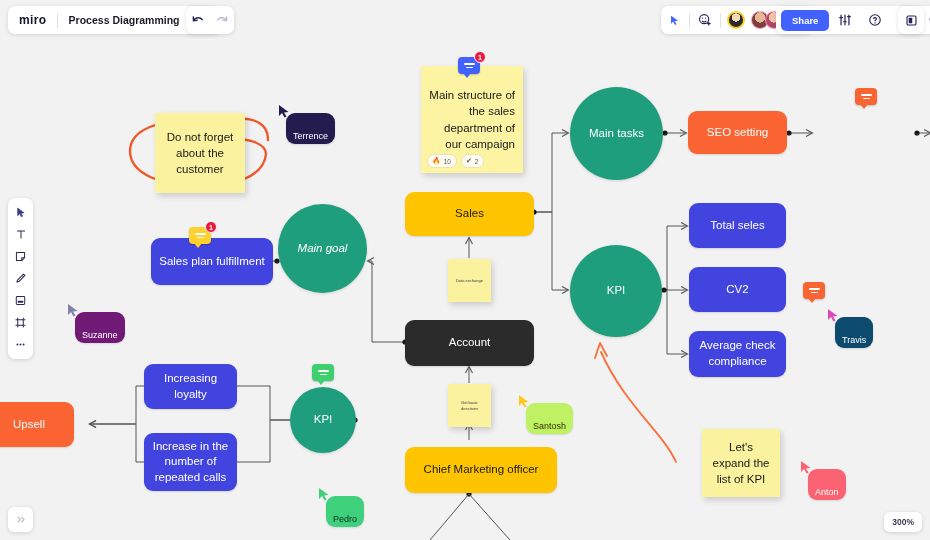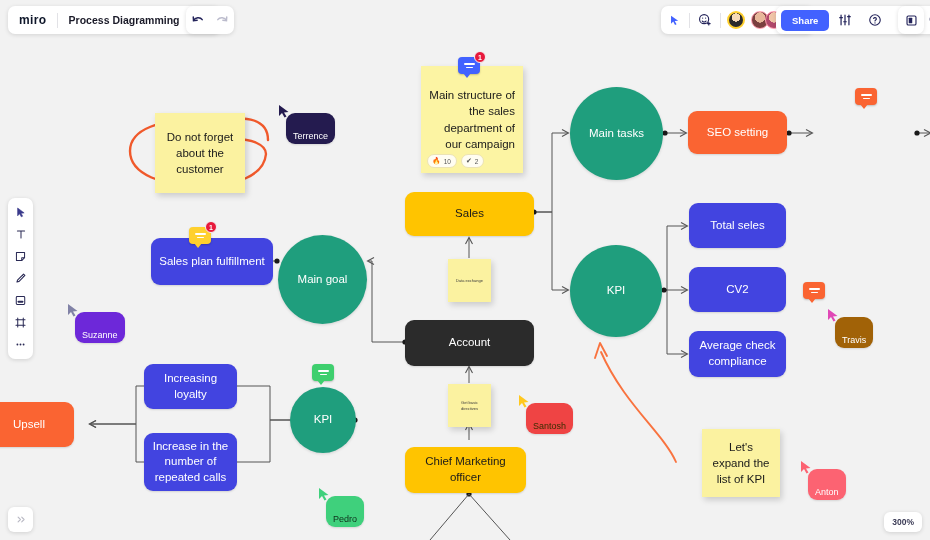--- a/index.html
+++ b/index.html
@@ -295,42 +295,42 @@
     </div>
 
     <div class="sticky tiny" style="left:448px; top:384px; width:43px; height:43px;">
       <span>Get basic directives</span>
     </div>
 
     <div class="sticky" style="left:702px; top:429px; width:78px; height:68px;">
       <span>Let's expand the list of KPI</span>
     </div>
 
-    <div class="node circle green" style="left:278px; top:235px; width:89px; height:89px;">
+    <div class="node circle green" style="left:278px; top:204px; width:89px; height:89px;font-style:italic;">
       <span>Main goal</span>
     </div>
 
     <div class="node blue" style="left:151px; top:238px; width:122px; height:47px;">
       <span>Sales plan fulfillment</span>
     </div>
     <div class="bubble yellow" style="left:189px; top:227px;">
       <span class="ln a"></span>
       <span class="ln b"></span>
       <span class="badge-count">1</span>
     </div>
 
     <div class="node dark" style="left:405px; top:320px; width:129px; height:46px;">
       <span>Account</span>
     </div>
 
     <div class="node yellow" style="left:405px; top:192px; width:129px; height:44px;">
       <span>Sales</span>
     </div>
 
-    <div class="node yellow" style="left:405px; top:447px; width:121px; height:46px;">
+    <div class="node yellow" style="left:405px; top:447px; width:152px; height:46px;">
       <span>Chief Marketing officer</span>
     </div>
 
     <div class="node circle green" style="left:290px; top:387px; width:66px; height:66px;">
       <span>KPI</span>
     </div>
     <div class="bubble green" style="left:312px; top:364px;">
       <span class="ln a"></span>
       <span class="ln b"></span>
     </div>
@@ -384,42 +384,42 @@
       <svg class="arrow" width="12" height="14" viewBox="0 0 12 14">
         <path d="M1,1 L1,12 L4,9 L6.5,13.5 L8.5,12.5 L6,8.5 L10.5,8 Z" fill="#241b4f"></path>
       </svg>
       <span class="tag" style="background:#241b4f;">Terrence</span>
     </div>
 
     <div class="cursor" style="left:67px; top:303px;">
       <svg class="arrow" width="12" height="14" viewBox="0 0 12 14">
         <path d="M1,1 L1,12 L4,9 L6.5,13.5 L8.5,12.5 L6,8.5 L10.5,8 Z" fill="#8182a6"></path>
       </svg>
-      <span class="tag" style="background:#6d28d9;">Suzanne</span>
+      <span class="tag" style="background:#701a75;">Suzanne</span>
     </div>
 
     <div class="cursor" style="left:318px; top:487px;">
       <svg class="arrow" width="12" height="14" viewBox="0 0 12 14">
         <path d="M1,1 L1,12 L4,9 L6.5,13.5 L8.5,12.5 L6,8.5 L10.5,8 Z" fill="#3fd07c"></path>
       </svg>
       <span class="tag" style="background:#3fd07c; color:#0f2f1c;">Pedro</span>
     </div>
 
     <div class="cursor" style="left:518px; top:394px;">
       <svg class="arrow" width="12" height="14" viewBox="0 0 12 14">
         <path d="M1,1 L1,12 L4,9 L6.5,13.5 L8.5,12.5 L6,8.5 L10.5,8 Z" fill="#ffc81f"></path>
       </svg>
-      <span class="tag" style="background:#ef4444; color:#3a2e00;">Santosh</span>
+      <span class="tag" style="background:#bef264; color:#3a2e00;">Santosh</span>
     </div>
 
     <div class="cursor" style="left:827px; top:308px;">
       <svg class="arrow" width="12" height="14" viewBox="0 0 12 14">
         <path d="M1,1 L1,12 L4,9 L6.5,13.5 L8.5,12.5 L6,8.5 L10.5,8 Z" fill="#e048b6"></path>
       </svg>
-      <span class="tag" style="background:#a16207;">Travis</span>
+      <span class="tag" style="background:#0c4a6e;">Travis</span>
     </div>
 
     <div class="cursor" style="left:800px; top:460px;">
       <svg class="arrow" width="12" height="14" viewBox="0 0 12 14">
         <path d="M1,1 L1,12 L4,9 L6.5,13.5 L8.5,12.5 L6,8.5 L10.5,8 Z" fill="#fc6372"></path>
       </svg>
       <span class="tag" style="background:#fc6372;">Anton</span>
     </div>
   </div>
 

